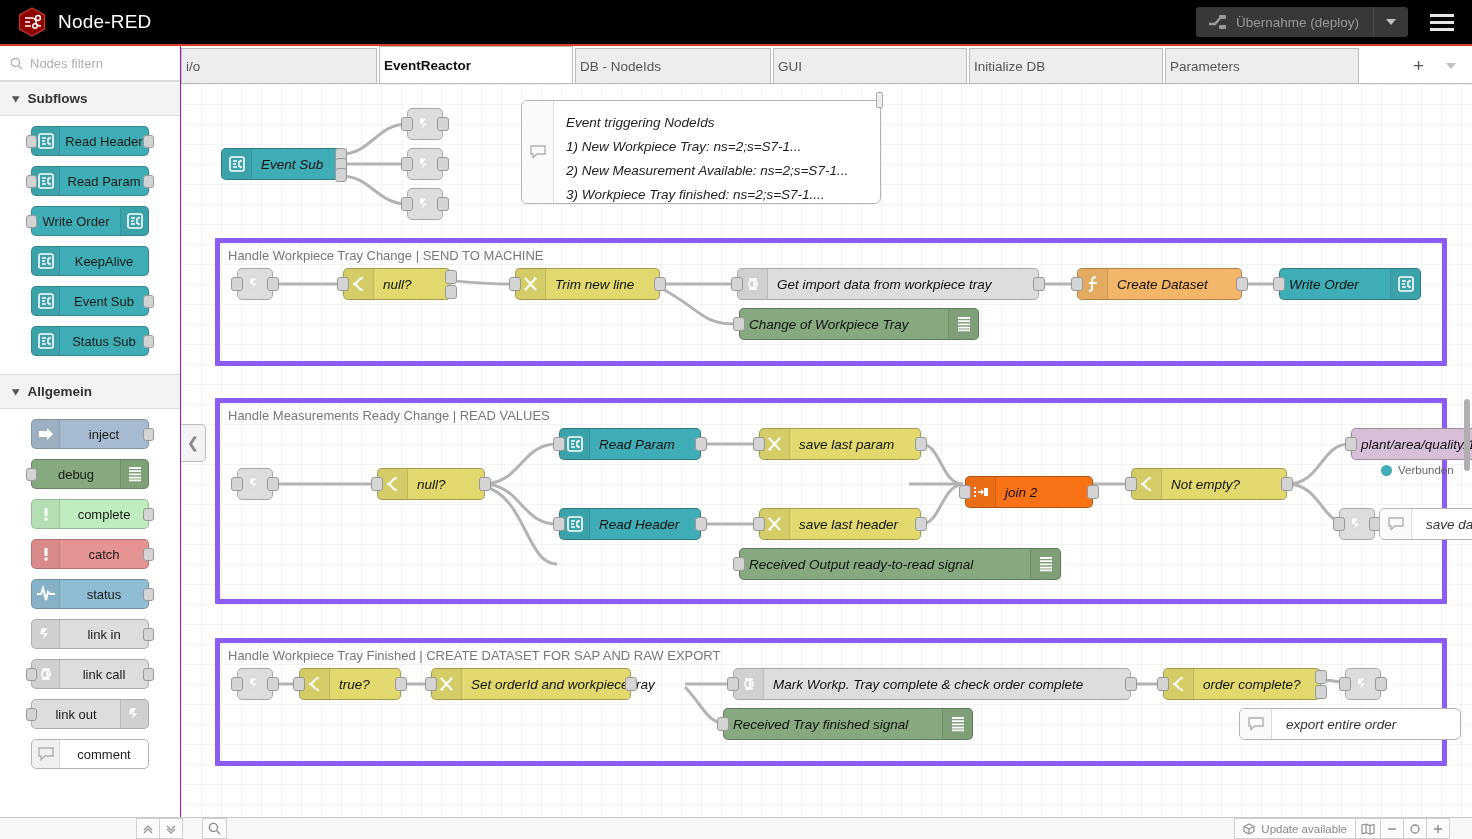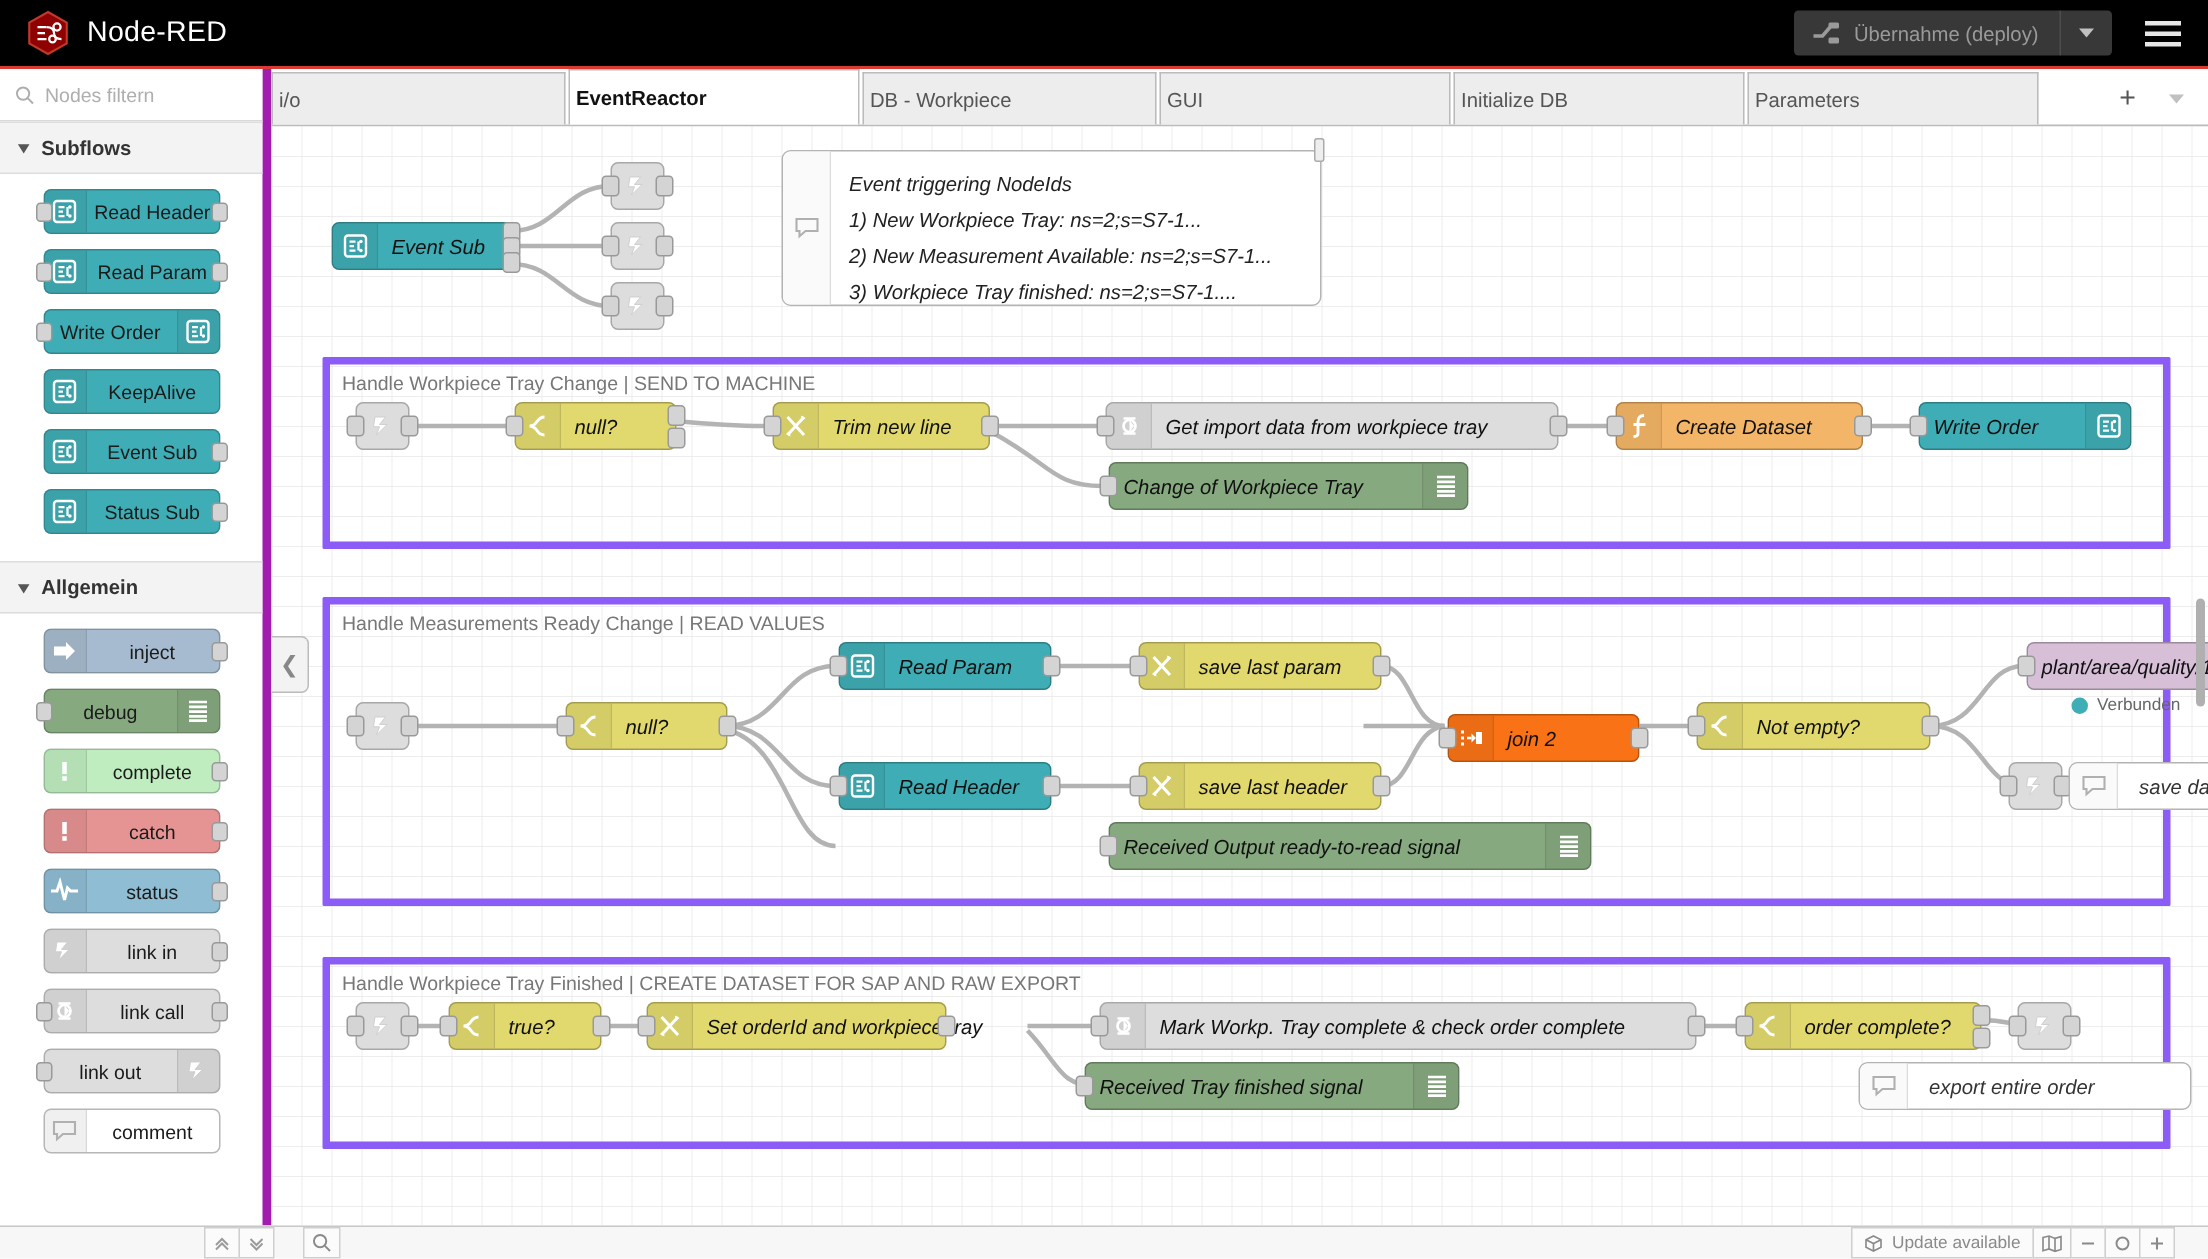--- a/index.html
+++ b/index.html
@@ -31,21 +31,21 @@
     border-left:1px solid #4d4d4d; padding:0 12px; height:30px;
     display:flex; align-items:center;
   }
   .caret-down { width:0;height:0;border-left:5px solid transparent;border-right:5px solid transparent;border-top:6px solid #c0c0c0; }
   #hamburger { display:flex; flex-direction:column; gap:4px; cursor:pointer; padding:4px; }
   #hamburger span { display:block; width:24px; height:3px; background:#e6e6e6; }
 
   
   #palette {
     position:absolute; top:46px; left:0; width:181px; height:771px;
-    background:#fff; border-right:6px solid #a21caf;
+    background:#fff; border-right:1px solid #a21caf;
     overflow:hidden;
   }
   #palette-search {
     height:35px; border-bottom:1px solid #d9d9d9;
     display:flex; align-items:center; padding:0 10px; gap:7px;
     background:#fff;
   }
   #palette-search .ph { color:#aeaeae; font-size:13px; }
   .cat-header {
     height:35px; background:#f3f3f3; border-bottom:1px solid #ddd; border-top:1px solid #ddd;
@@ -423,21 +423,21 @@
 
 <div id="tabbar">
   <div id="tabs-list" style="display: flex; align-items: flex-end;">
       <div class="tab" style="width: 196px;">
         <span>i/o</span>
       </div>
       <div class="tab active" style="width: 194px; text-align: right;">
         <span>EventReactor</span>
       </div>
       <div class="tab" style="width: 196px;">
-        <span>DB - Workpiece</span>
+        <span>DB - NodeIds</span>
       </div>
       <div class="tab" style="width: 194px;">
         <span>GUI</span>
       </div>
       <div class="tab" style="width: 194px;">
         <span>Initialize DB</span>
       </div>
       <div class="tab" style="width: 194px;">
         <span>Parameters</span>
       </div>

